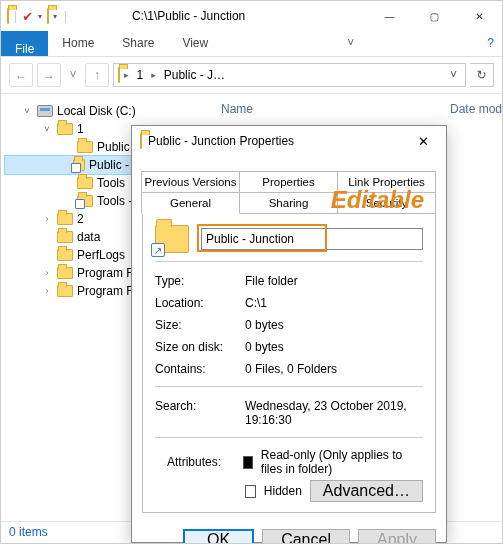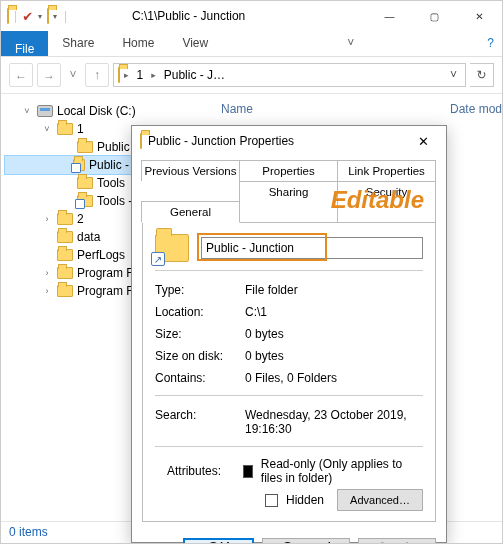--- a/index.html
+++ b/index.html
@@ -51,22 +51,22 @@
 
   
   .dialog { position:absolute; left:130px; top:124px; width:316px; height:418px; background:#fff; border:1px solid #888; box-shadow:0 4px 16px rgba(0,0,0,.25); }
   .dlg-title { height:30px; display:flex; align-items:center; padding:0 0 0 8px; font-size:12px; }
   .dlg-title .x { margin-left:auto; width:45px; text-align:center; font-size:13px; }
   .dlg-body { padding:4px 10px 8px 10px; }
 
   .tab-rows { border-bottom: none; }
   .tab-row { display:flex; }
   .tab-cell { flex:1; text-align:center; padding:4px 2px; font-size:11.5px; border:1px solid #bbb; background:#fff; margin-left:-1px;}
-  .tab-row:first-child .tab-cell { border-bottom:none; }
-  .tab-cell.active { background:#fff; border-bottom:1px solid #fff; position:relative; z-index:2;margin-top:20px;}
+  .tab-row:first-child .tab-cell { border-bottom:none;margin-top:11px; }
+  .tab-cell.active { background:#fff; border-bottom:1px solid #fff; position:relative; z-index:2;}
   .tab-row.row2 .tab-cell { }
   .tab-content { border:1px solid #bbb; border-top:none; padding:12px 12px 8px 12px; margin-top:-1px; min-height:300px;}
 
   .name-row { display:flex; align-items:center; gap:12px; margin-bottom:8px;}
   .big-folder { width:34px; height:28px; background:#ffd86b; border:1px solid #d9a93a; border-radius:2px; position:relative; }
   .big-folder::before{content:"";position:absolute;left:0;top:-7px;width:14px;height:7px;background:#ffd86b;border:1px solid #d9a93a;border-bottom:none;border-radius:2px 2px 0 0;}
   .sc-overlay { position:absolute; left:-4px; bottom:-4px; width:14px;height:14px;background:#fff;border:1px solid #4a7cc0;border-radius:2px;display:flex;align-items:center;justify-content:center;font-size:10px;color:#2a5ca0;}
   .name-input-wrap { flex:1; position:relative; }
   .name-input { width:100%; height:22px; border:1px solid #888; padding:0 4px; font-size:12px; }
   .highlight-box { position:absolute; border:2px solid #e58a1f; pointer-events:none; }
@@ -74,21 +74,21 @@
 
   hr.sep { border:none; border-top:1px solid #ccc; margin:6px 0 8px 0; }
   .prop-row { display:flex; font-size:12px; padding:4px 0;}
   .prop-row .k { width:90px; }
   .prop-row .v { flex:1; }
 
   .attr-row { display:flex; align-items:center; gap:8px; font-size:12px; padding:2px 0; }
   .attr-row .k { width:90px;margin-left:12px; }
   .chk { width:13px; height:13px; border:1px solid #555; display:inline-flex; align-items:center; justify-content:center; font-size:10px; }
   .chk.filled { background:#000; }
-  .adv-btn { margin-left:auto; height:22px; padding:0 12px; border:1px solid #adadad; background:#e1e1e1; font-size:11px; }
+  .adv-btn { margin-left:auto; height:22px; padding:0 12px; border:1px solid #adadad; background:#e1e1e1; font-size:16px; }
 
   .dlg-buttons { display:flex; gap:8px; justify-content:flex-end; padding:8px 10px; }
   .btn { height:22px; padding:0 18px; border:1px solid #adadad; background:#e1e1e1; font-size:16px; }
   .btn.default { border:2px solid #0078d7; background:#e5f1fb; padding:0 22px;}
   .btn.disabled { color:#a0a0a0; }
 </style>
 </head>
 <body>
 
 <div class="titlebar">
@@ -104,22 +104,22 @@
   <div class="title">C:\1\Public - Junction</div>
   <div class="winbtns">
     <div class="winbtn">—</div>
     <div class="winbtn">▢</div>
     <div class="winbtn">✕</div>
   </div>
 </div>
 
 <div class="ribbon">
   <div class="filetab">File</div>
+  <div class="tab">Home</div>
   <div class="tab">Share</div>
-  <div class="tab">Home</div>
   <div class="tab">View</div>
   <div class="chev">˅</div>
   <div class="chev" style="color:#1979ca">?</div>
 </div>
 
 <div class="addr">
   <div class="navbtn">←</div>
   <div class="navbtn">→</div>
   <div class="navbtn" style="border:none;width:16px">˅</div>
   <div class="navbtn">↑</div>

